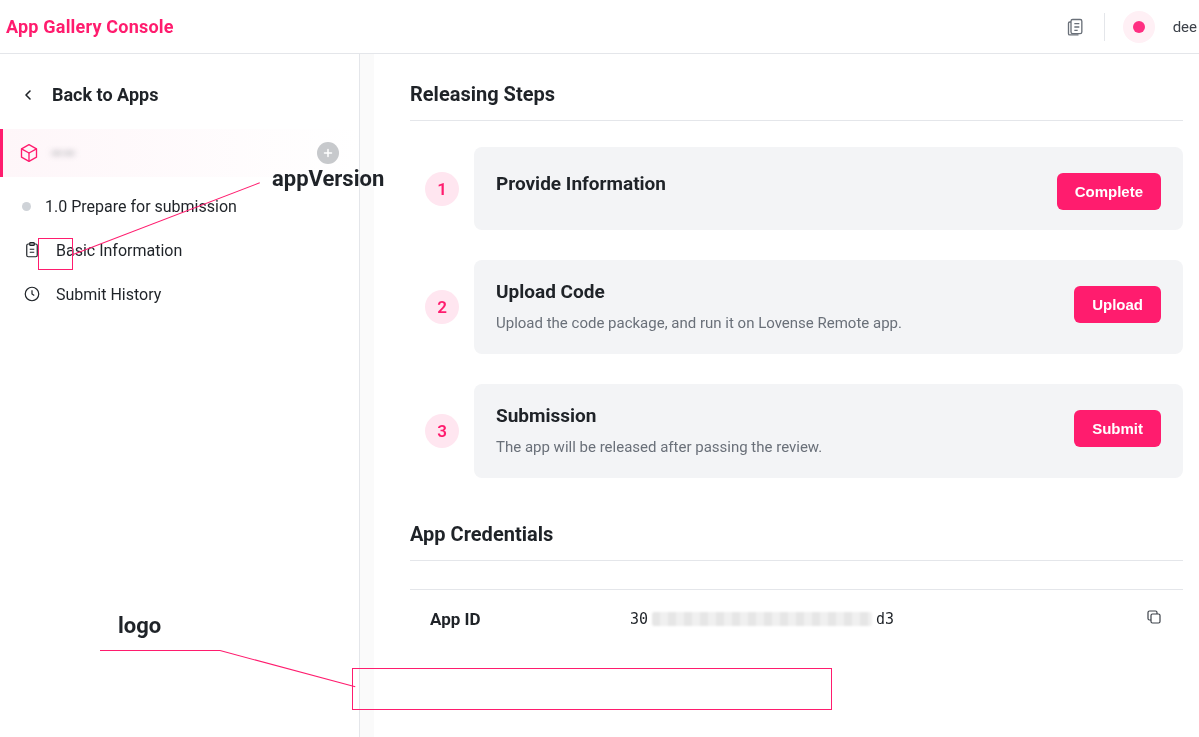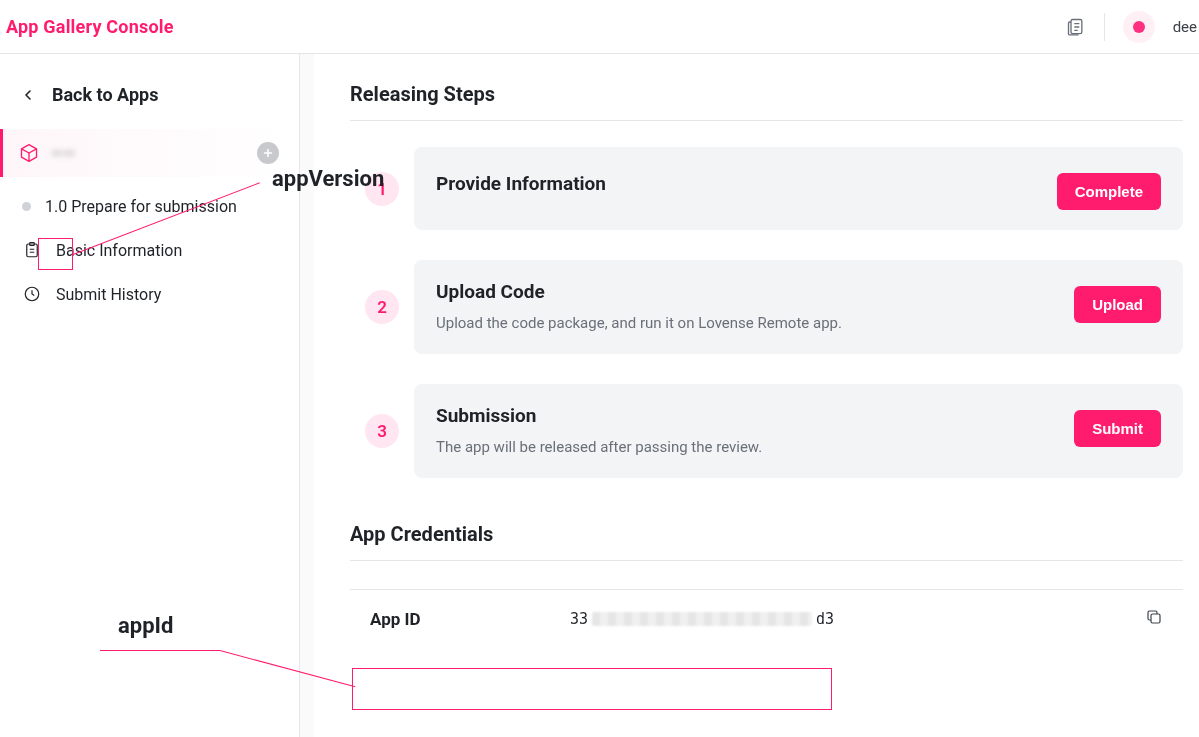--- a/index.html
+++ b/index.html
@@ -72,21 +72,21 @@
     font-size: 15px;
     text-align: right;
   }
 
   
   .layout {
     display: flex;
     height: calc(100% - 54px);
   }
   .sidebar {
-    width: 300px;
+    width: 360px;
     background: var(--white);
     border-right: 1px solid var(--gray-200);
     padding-top: 18px;
     position: relative;
   }
   .back-row {
     display: flex;
     align-items: center;
     gap: 14px;
     padding: 12px 18px 24px 18px;
@@ -398,35 +398,35 @@
       </div>
     </div>
 
     <div class="cred-section">
       <div class="section-title">App Credentials</div>
       <div class="rule" style="margin-bottom:0;"></div>
 
       <div class="cred-row">
         <div class="cred-label">App ID</div>
         <div class="cred-value-wrap">
-          <span class="cred-value-start">33</span>
+          <span class="cred-value-start">30</span>
           <span class="cred-value-mid"></span>
           <span class="cred-value-end">d3</span>
         </div>
         <span class="copy-icon">
           <svg width="18" height="18" viewBox="0 0 24 24" fill="none" stroke="#3d424a" stroke-width="1.6">
             <rect x="8" y="8" width="12" height="12" rx="2"></rect>
             <path d="M16 8V6a2 2 0 0 0-2-2H6a2 2 0 0 0-2 2v8a2 2 0 0 0 2 2h2"></path>
           </svg>
         </span>
       </div>
     </div>
   </div>
 </div>
 
 <div class="anno-label" style="left:272px; top:166px;">appVersion</div>
 <div class="anno-line" style="left:73px; top:254px; width:200px; transform:rotate(-21deg);"></div>
 <div class="anno-box" style="left:38px; top:238px; width:35px; height:32px;"></div>
 
-<div class="anno-label" style="left:118px; top:613px;">appId</div>
+<div class="anno-label" style="left:118px; top:613px;">logo</div>
 <div class="anno-line" style="left:100px; top:650px; width:120px;"></div>
 <div class="anno-line" style="left:220px; top:650px; width:140px; transform:rotate(15deg);"></div>
 <div class="anno-box" style="left:352px; top:668px; width:480px; height:42px;"></div>
 
 </body></html>

